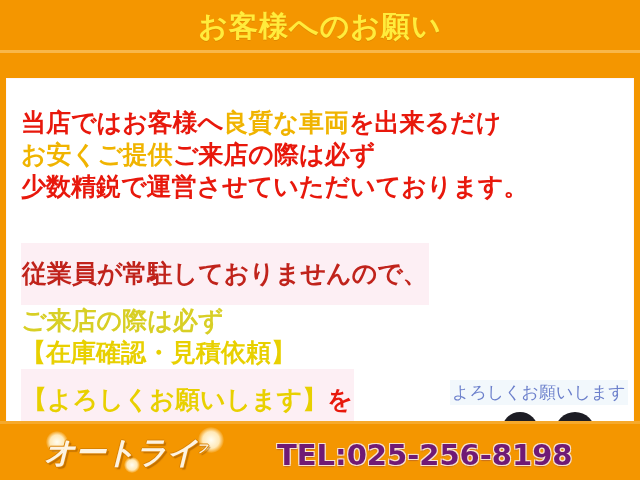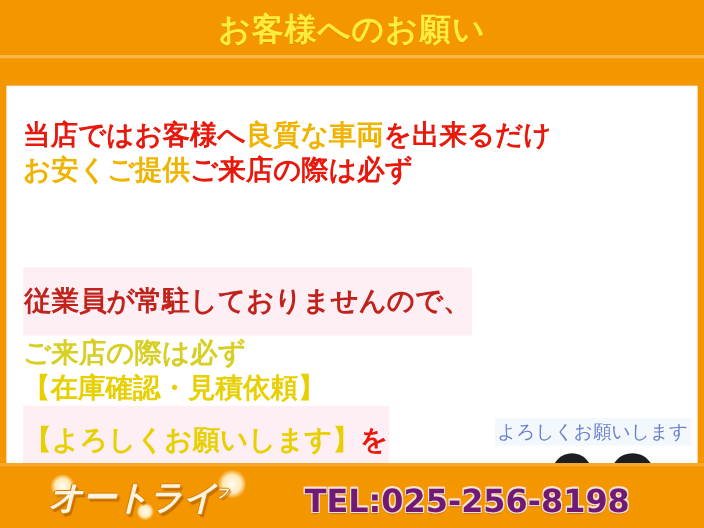--- a/index.html
+++ b/index.html
@@ -166,20 +166,21 @@
   <div class="header">
     <div class="header-title">お客様へのお願い</div>
   </div>
   <div class="header-rule"></div>
 
   <div class="panel">
 
     <div class="block block-a">
       <div class="tline"><span class="c-red">当店ではお客様へ</span><span class="c-gold">良質な車両</span><span class="c-red">を出来るだけ</span></div>
       <div class="tline"><span class="c-gold">お安くご提供</span><span class="c-red">ご来店の際は必ず</span></div>
+      <div class="tline"><span class="c-red">少数精鋭で運営させていただいております。</span></div>
     </div>
 
     <div class="block block-b">
       <div class="tline hl"><span class="c-crimson">従業員が常駐しておりませんので、</span></div>
       <div class="tline"><span class="c-olive">ご来店の際は必ず</span></div>
       <div class="tline"><span class="c-yellow">【在庫確認・見積依頼】</span></div>
       <div class="tline hl"><span class="c-yellow">【よろしくお願いします】</span><span class="c-red">を</span></div>
       <div class="tline hl"><span class="c-red">していただきますようお願い致します。</span></div>
     </div>
 

